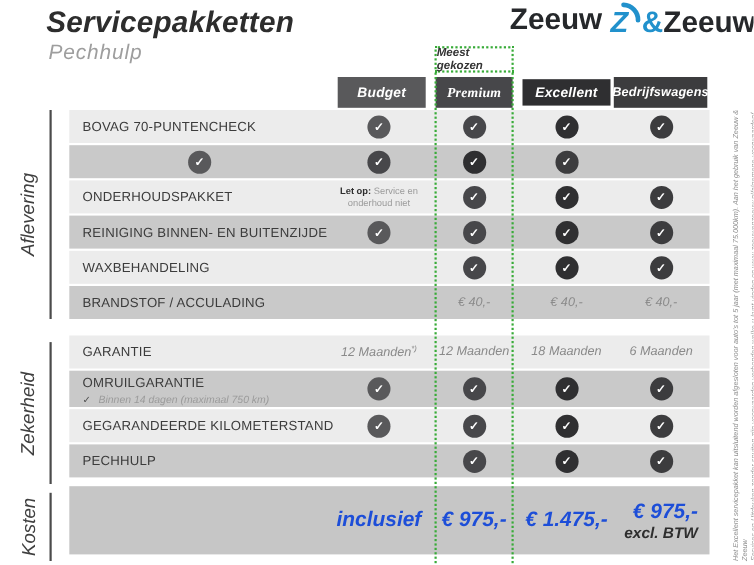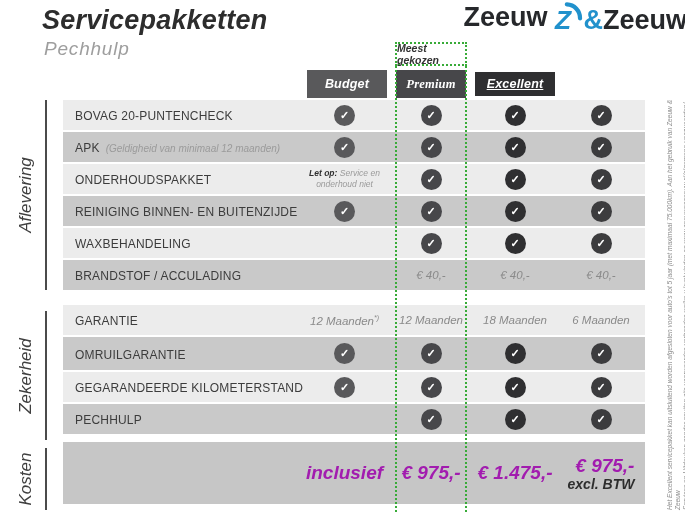--- a/index.html
+++ b/index.html
@@ -19,21 +19,21 @@
   .logo svg { margin-left:2px; margin-top:-3px; }
 
   
   #table { position:absolute; left:63px; top:70px; width:582px; }
   .grid5 { display:grid; grid-template-columns:237px 89px 84px 84px 88px; }
   .hrow { height:28px; margin-bottom:2px; }
   .hbox { color:#fff; font-style:italic; font-weight:bold; font-size:12.5px;
           display:flex; align-items:center; justify-content:center; letter-spacing:.2px; }
   .h0 { margin:0 2px 0 7px; }
   .h1 { margin:0 7px;font-family:Liberation Serif, serif; }
-  .h2 { margin:2px;text-decoration:underline; }
+  .h2 { margin:2px; }
   .h3 { margin:0 2px 0 1px; font-size:11.5px; }
 
   .row { height:30px; margin-bottom:2px; }
   .row.light { background:#ececec; }
   .row.dark  { background:#c9c9c9; }
   .row.tall  { height:33px; }
   .row.big   { height:62px; background:#c6c6c6; }
   .section-1 { margin-top:15px; }
   .section-2 { margin-top:8px; }
 
@@ -43,24 +43,24 @@
                 letter-spacing:0; font-weight:normal; }
   .sub-line { font-size:9.5px; font-style:italic; color:#9b9b9b; margin-top:1px; }
   .sub-line .subcheck { color:#4d4d4d; font-style:normal; margin-right:7px; font-size:9px; }
 
   .val-cell { display:flex; align-items:center; justify-content:center; height:100%; }
   .circle { width:21px; height:21px; border-radius:50%; color:#fff; display:flex;
             align-items:center; justify-content:center; font-size:11px; font-weight:bold; }
   .gval { font-size:11.5px; font-style:italic; color:#8a8a8a; white-space:nowrap; }
   .gval sup { font-size:7px; }
   .note { font-size:8.5px; text-align:center; line-height:1.3; width:100px;
-          color:#9b9b9b; font-style:italic; }
+          color:#9b9b9b; }
   .note b { color:#2f2f2f; }
   .price-block { display:inline-block; text-align:right; }
-  .price { font-size:19px; font-weight:bold; font-style:italic; color:#a21caf; white-space:nowrap; }
+  .price { font-size:19px; font-weight:bold; font-style:italic; color:#1d4ed8; white-space:nowrap; }
   .price-note { font-size:14px; font-weight:bold; font-style:italic; color:#2e2e2e; margin-top:-1px; }
 
   
   .side { position:absolute; left:8px; width:36px; display:flex; align-items:center; justify-content:center; }
   .side span { transform:rotate(-90deg); white-space:nowrap; font-style:italic; font-size:17px; color:#3f3f3f; }
   .side-0 { top:100px; height:190px; }
   .side-1 { top:311px; height:129px; }
   .side-2 { top:448px; height:62px; }
   .bar { position:absolute; left:45px; width:2px; background:#4b4b4b; }
   .bar-0 { top:100px; height:190px; }
@@ -114,44 +114,42 @@
     <span>Kosten</span>
     </div>
   <div class="bar bar-2"></div>
 
   <div id="table">
     <div class="grid5 hrow">
       <div></div>
       <div class="hbox h0" style="background: rgb(89, 89, 91);">Budget</div>
       <div class="hbox h1" style="background: rgb(71, 71, 74);">Premium</div>
       <div class="hbox h2" style="background: rgb(47, 47, 49);">Excellent</div>
+      <div class="hbox h3" style="background: rgb(60, 60, 62);">Bedrijfswagens</div>
     </div>
     <div id="sections">
         <div class="section section-0">
           <div class="grid5 row light">
             <div class="label-cell">
-              <div><span class="row-label">BOVAG 20-PUNTENCHECK</span></div>
+              <div><span class="row-label">BOVAG 70-PUNTENCHECK</span></div>
             </div>
             <div class="val-cell">
               <div class="circle" style="background: rgb(89, 89, 91);">✓</div>
             </div>
             <div class="val-cell">
               <div class="circle" style="background: rgb(71, 71, 74);">✓</div>
             </div>
             <div class="val-cell">
               <div class="circle" style="background: rgb(47, 47, 49);">✓</div>
             </div>
             <div class="val-cell">
               <div class="circle" style="background: rgb(60, 60, 62);">✓</div>
             </div>
           </div>
           <div class="grid5 row dark">
-            <div class="label-cell">
-              <div><span class="row-label">APK</span><span class="sub-inline">(Geldigheid van minimaal 12 maanden)</span></div>
-            </div>
             <div class="val-cell">
               <div class="circle" style="background: rgb(89, 89, 91);">✓</div>
             </div>
             <div class="val-cell">
               <div class="circle" style="background: rgb(71, 71, 74);">✓</div>
             </div>
             <div class="val-cell">
               <div class="circle" style="background: rgb(47, 47, 49);">✓</div>
             </div>
             <div class="val-cell">
@@ -237,20 +235,21 @@
             <div class="val-cell">
               <span class="gval">18 Maanden</span>
             </div>
             <div class="val-cell">
               <span class="gval">6 Maanden</span>
             </div>
           </div>
           <div class="grid5 row dark tall">
             <div class="label-cell">
               <div><span class="row-label">OMRUILGARANTIE</span></div>
+              <div class="sub-line"><span class="subcheck">✓</span><span>Binnen 14 dagen (maximaal 750 km)</span></div>
             </div>
             <div class="val-cell">
               <div class="circle" style="background: rgb(89, 89, 91);">✓</div>
             </div>
             <div class="val-cell">
               <div class="circle" style="background: rgb(71, 71, 74);">✓</div>
             </div>
             <div class="val-cell">
               <div class="circle" style="background: rgb(47, 47, 49);">✓</div>
             </div>

